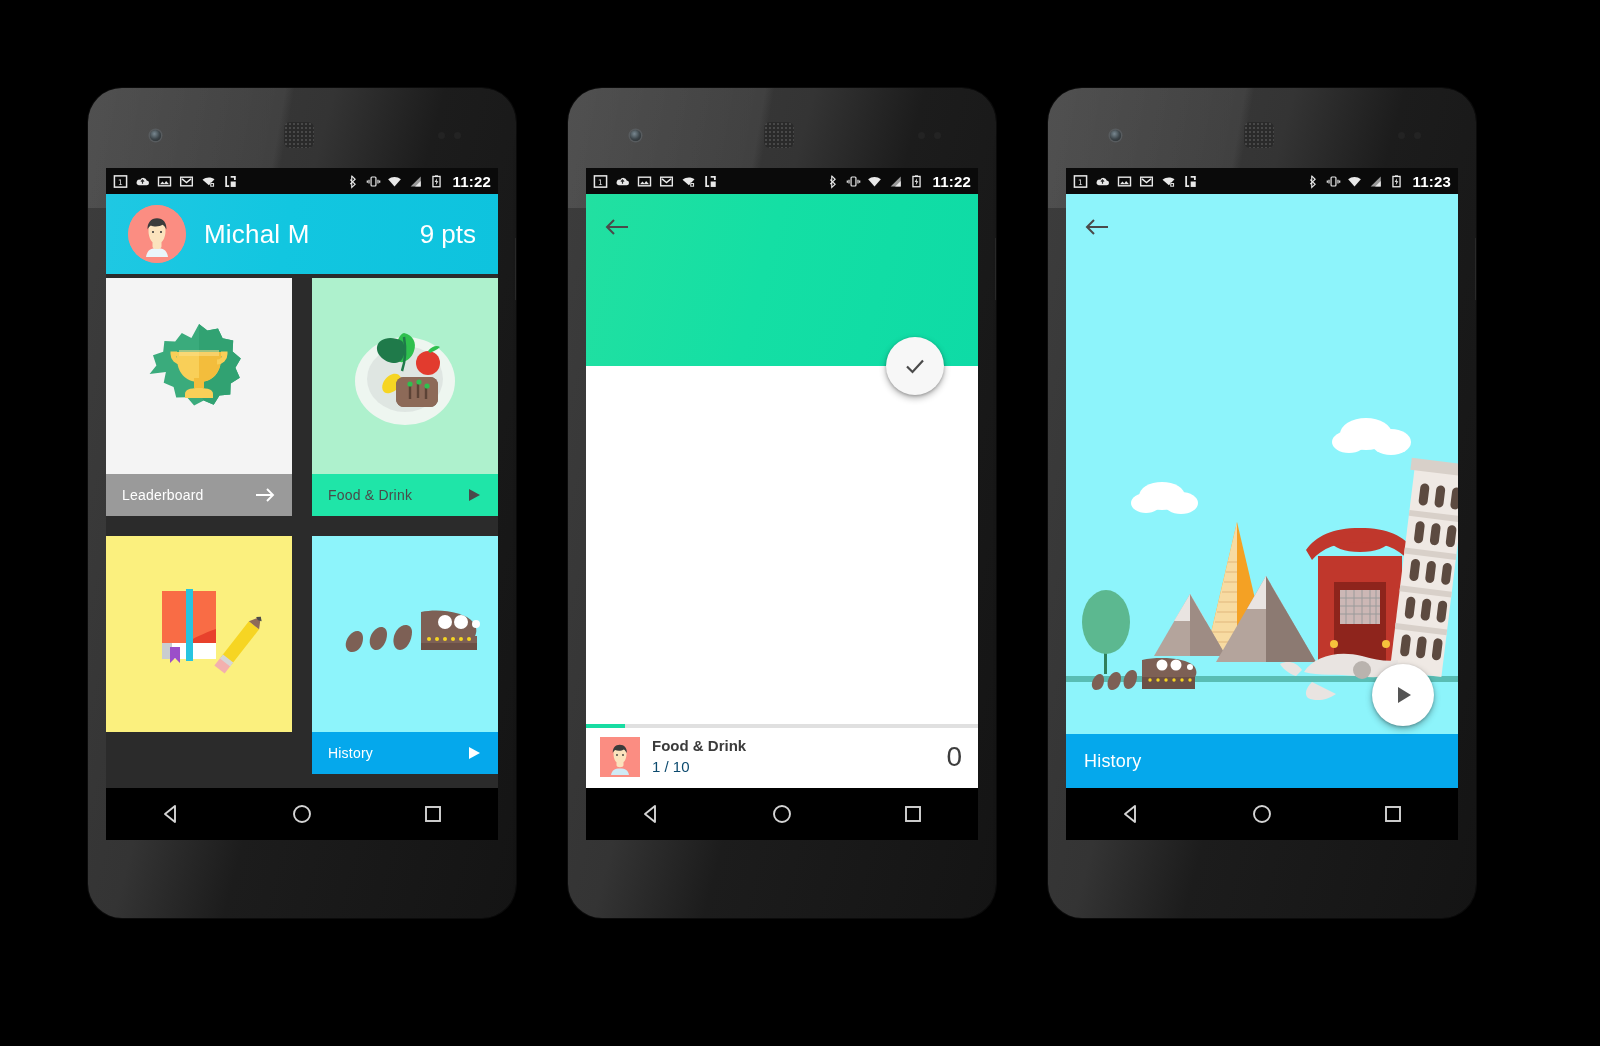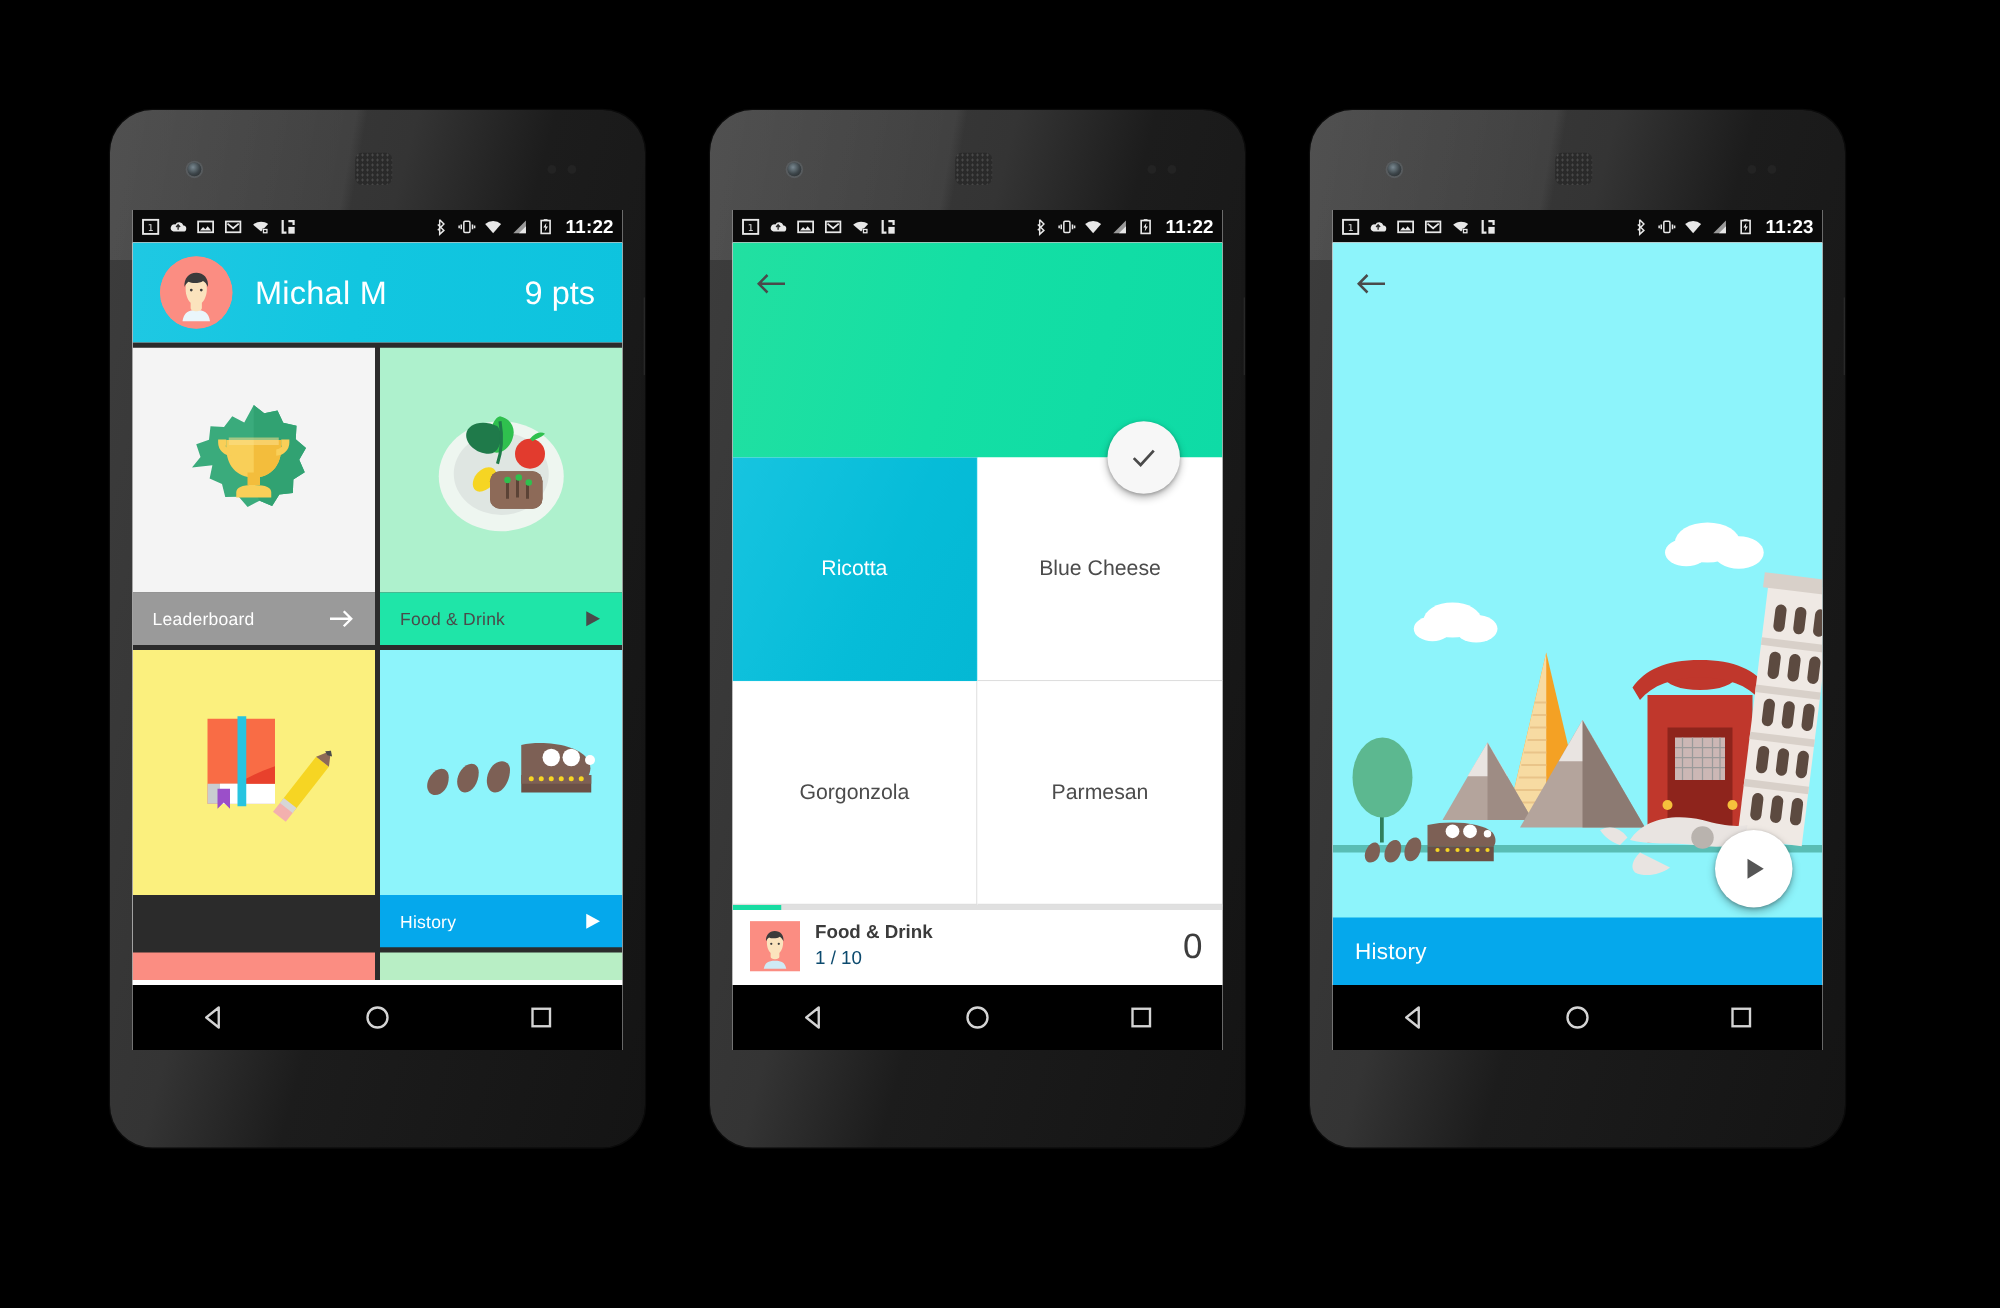--- a/index.html
+++ b/index.html
@@ -81,21 +81,21 @@
 
   
   .profile {
     height: 80px; background: linear-gradient(100deg, #1fc8e3 0%, #12c6e0 46%, #0ec3de 100%);
     display: flex; align-items: center; padding: 12px 22px; gap: 18px;
   }
   .avatar { width: 58px; height: 58px; border-radius: 50%; overflow: hidden; flex: 0 0 auto; background: #fb8d82; position: relative; }
   .pname { color: #fff; font-size: 26px; letter-spacing: .2px; }
   .ppts { color: #fff; font-size: 26px; margin-left: auto; }
 
-  .grid { display: grid; grid-template-columns: 1fr 1fr; gap: 4px; padding: 4px 0 0 0; background: #2b2b2b; }
+  .grid { display: grid; grid-template-columns: 1fr 1fr; gap: 20px; padding: 4px 0 0 0; background: #2b2b2b; }
   .tile { position: relative; height: 238px; overflow: hidden; }
   .tile .art { position: absolute; left: 0; right: 0; top: 0; bottom: 42px; display: flex; align-items: center; justify-content: center; }
   .tile .bar {
     position: absolute; left: 0; right: 0; bottom: 0; height: 42px;
     display: flex; align-items: center; padding: 0 16px; font-size: 14px; letter-spacing: .2px;
   }
   .bar .lbl { white-space: nowrap; overflow: hidden; text-overflow: ellipsis; }
   .bar .chev { margin-left: auto; display: flex; align-items: center; }
   .stub { height: 22px; overflow: hidden; }
 
@@ -423,26 +423,20 @@
 
       <div class="content">
         <div class="qhead">
           <span class="backbtn">
             <svg width="26" height="20" viewBox="0 0 26 20">
                 <path d="M24 10H3M10 3L3 10l7 7" fill="none" stroke="#4a4a4a" stroke-width="2"></path>
               </svg>
           </span>
         </div>
 
-        <div class="answers">
-          <div class="ans sel">Ricotta</div>
-          <div class="ans">Blue Cheese</div>
-          <div class="ans">Gorgonzola</div>
-          <div class="ans">Parmesan</div>
-        </div>
 
         <span class="fab check">
           <svg width="26" height="26" viewBox="0 0 26 26">
               <path d="M5 13.5l5.5 5.5L21 7.5" fill="none" stroke="#4a4a4a" stroke-width="2.2"></path>
             </svg>
         </span>
 
         <div class="qfooter">
           <div class="progress">
               <i style="width:10%"></i>

